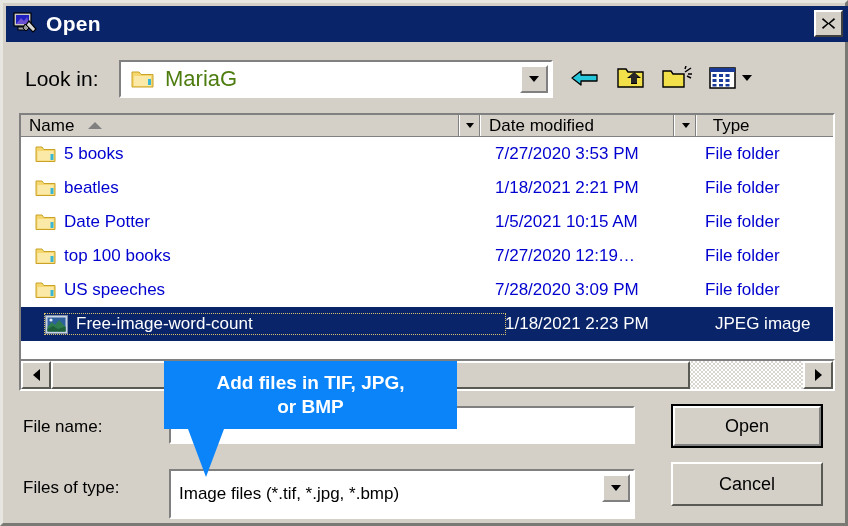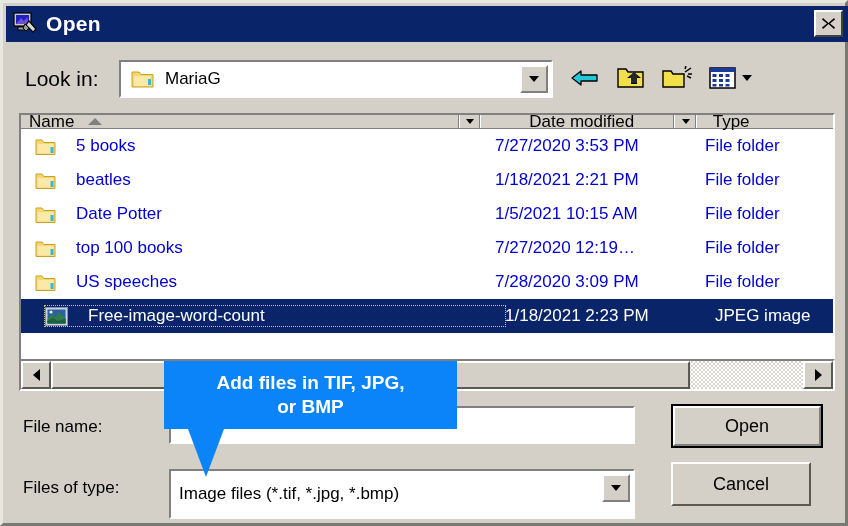--- a/index.html
+++ b/index.html
@@ -60,21 +60,21 @@
     width: 434px; height: 38px;
     background: #ffffff;
     border-left: 2px solid #808080;
     border-top: 2px solid #808080;
     border-right: 2px solid #ffffff;
     border-bottom: 2px solid #ffffff;
     display: flex; align-items: center;
     cursor: pointer;
   }
   #lookin-folder-icon { width: 24px; height: 20px; margin-left: 10px; margin-right: 10px; position: relative; flex:none;}
-  #lookin-value { font-size: 17px; color: #000000; }
+  #lookin-value { font-size: 22px; color: #4d7c0f; }
   #lookin-arrow {
     position: absolute; right: 3px; top: 3px;
     width: 28px; height: 28px; background: #d4d0c8;
     border-left: 2px solid #ffffff; border-top: 2px solid #ffffff;
     border-right: 2px solid #808080; border-bottom: 2px solid #808080;
     display: flex; align-items: center; justify-content: center;
     cursor: pointer;
   }
   .tri-down {
     width:0;height:0;border-left:5px solid transparent;border-right:5px solid transparent;
@@ -94,56 +94,56 @@
 
   
   #listview {
     position: absolute; left: 16px; top: 110px;
     width: 816px; height: 278px;
     background: #ffffff;
     border-left: 2px solid #808080; border-top: 2px solid #808080;
     border-right: 2px solid #ffffff; border-bottom: 2px solid #ffffff;
   }
   #col-head {
-    position: relative; height: 14px;
+    position: relative; height: 22px;
     background: #d4d0c8; display: flex; align-items: stretch;
     border-bottom: 1px solid #808080;
   }
   .colh {
     display: flex; align-items: center;
     background: #d4d0c8;
     border-right: 1px solid #ffffff;
     box-shadow: inset -2px 0 0 -1px #808080;
     font-size: 17px; color: #000; padding-left: 8px;
     cursor: pointer; position: relative;
   }
   .colh.name { width: 452px; }
   .colh.dropbtn { width: 22px; padding: 0; justify-content: center; }
-  .colh.date { width: 200px; justify-content: center; }
+  .colh.date { width: 200px; }
   .colh.type { width: 140px; border-right: none; box-shadow: none; padding-left: 16px; }
   .sort-asc {
     width:0;height:0;border-left:7px solid transparent;border-right:7px solid transparent;
     border-bottom:7px solid #808080; margin-left:14px;
   }
   .tiny-tri {
     width:0;height:0;border-left:4px solid transparent;border-right:4px solid transparent;
     border-top:5px solid #000;
   }
 
   #rows { position: relative; }
   .row {
     display: flex; align-items: center; height: 34px;
     font-size: 17px; color: #0000d0;
     padding-left: 14px;
   }
   .row.selected {
     background: #0a246a; color: #ffffff;
   }
   .row .cell-name {
-    display: flex; align-items: flex-end; gap: 20px;
+    display: flex; align-items: center; gap: 8px;
     width: 460px; flex: none; white-space: nowrap;
   }
   .row.selected .cell-name {
     outline: 1px dotted #d8c068;
     margin-left: 10px;
   }
   .row .cell-date { width: 210px; flex: none; white-space: nowrap; }
   .row .cell-type { width: 150px; flex: none; white-space: nowrap; }
 
   
@@ -229,21 +229,21 @@
     font-size: 18px; color: #000; cursor: pointer;
   }
   #open-btn .inner {
     width: 100%; height: 100%;
     border-left: 2px solid #ffffff; border-top: 2px solid #ffffff;
     border-right: 2px solid #808080; border-bottom: 2px solid #808080;
     display: flex; align-items: center; justify-content: center;
   }
   #cancel-btn {
     position: absolute; left: 668px; top: 459px;
-    width: 140px; height: 44px;
+    width: 152px; height: 44px;
     background: #d4d0c8;
     border-left: 2px solid #ffffff; border-top: 2px solid #ffffff;
     border-right: 2px solid #5a5a54; border-bottom: 2px solid #5a5a54;
     display: flex; align-items: center; justify-content: center;
     font-size: 18px; color: #000; cursor: pointer;
   }
 
   
   #callout {
     position: absolute; left: 161px; top: 358px;

